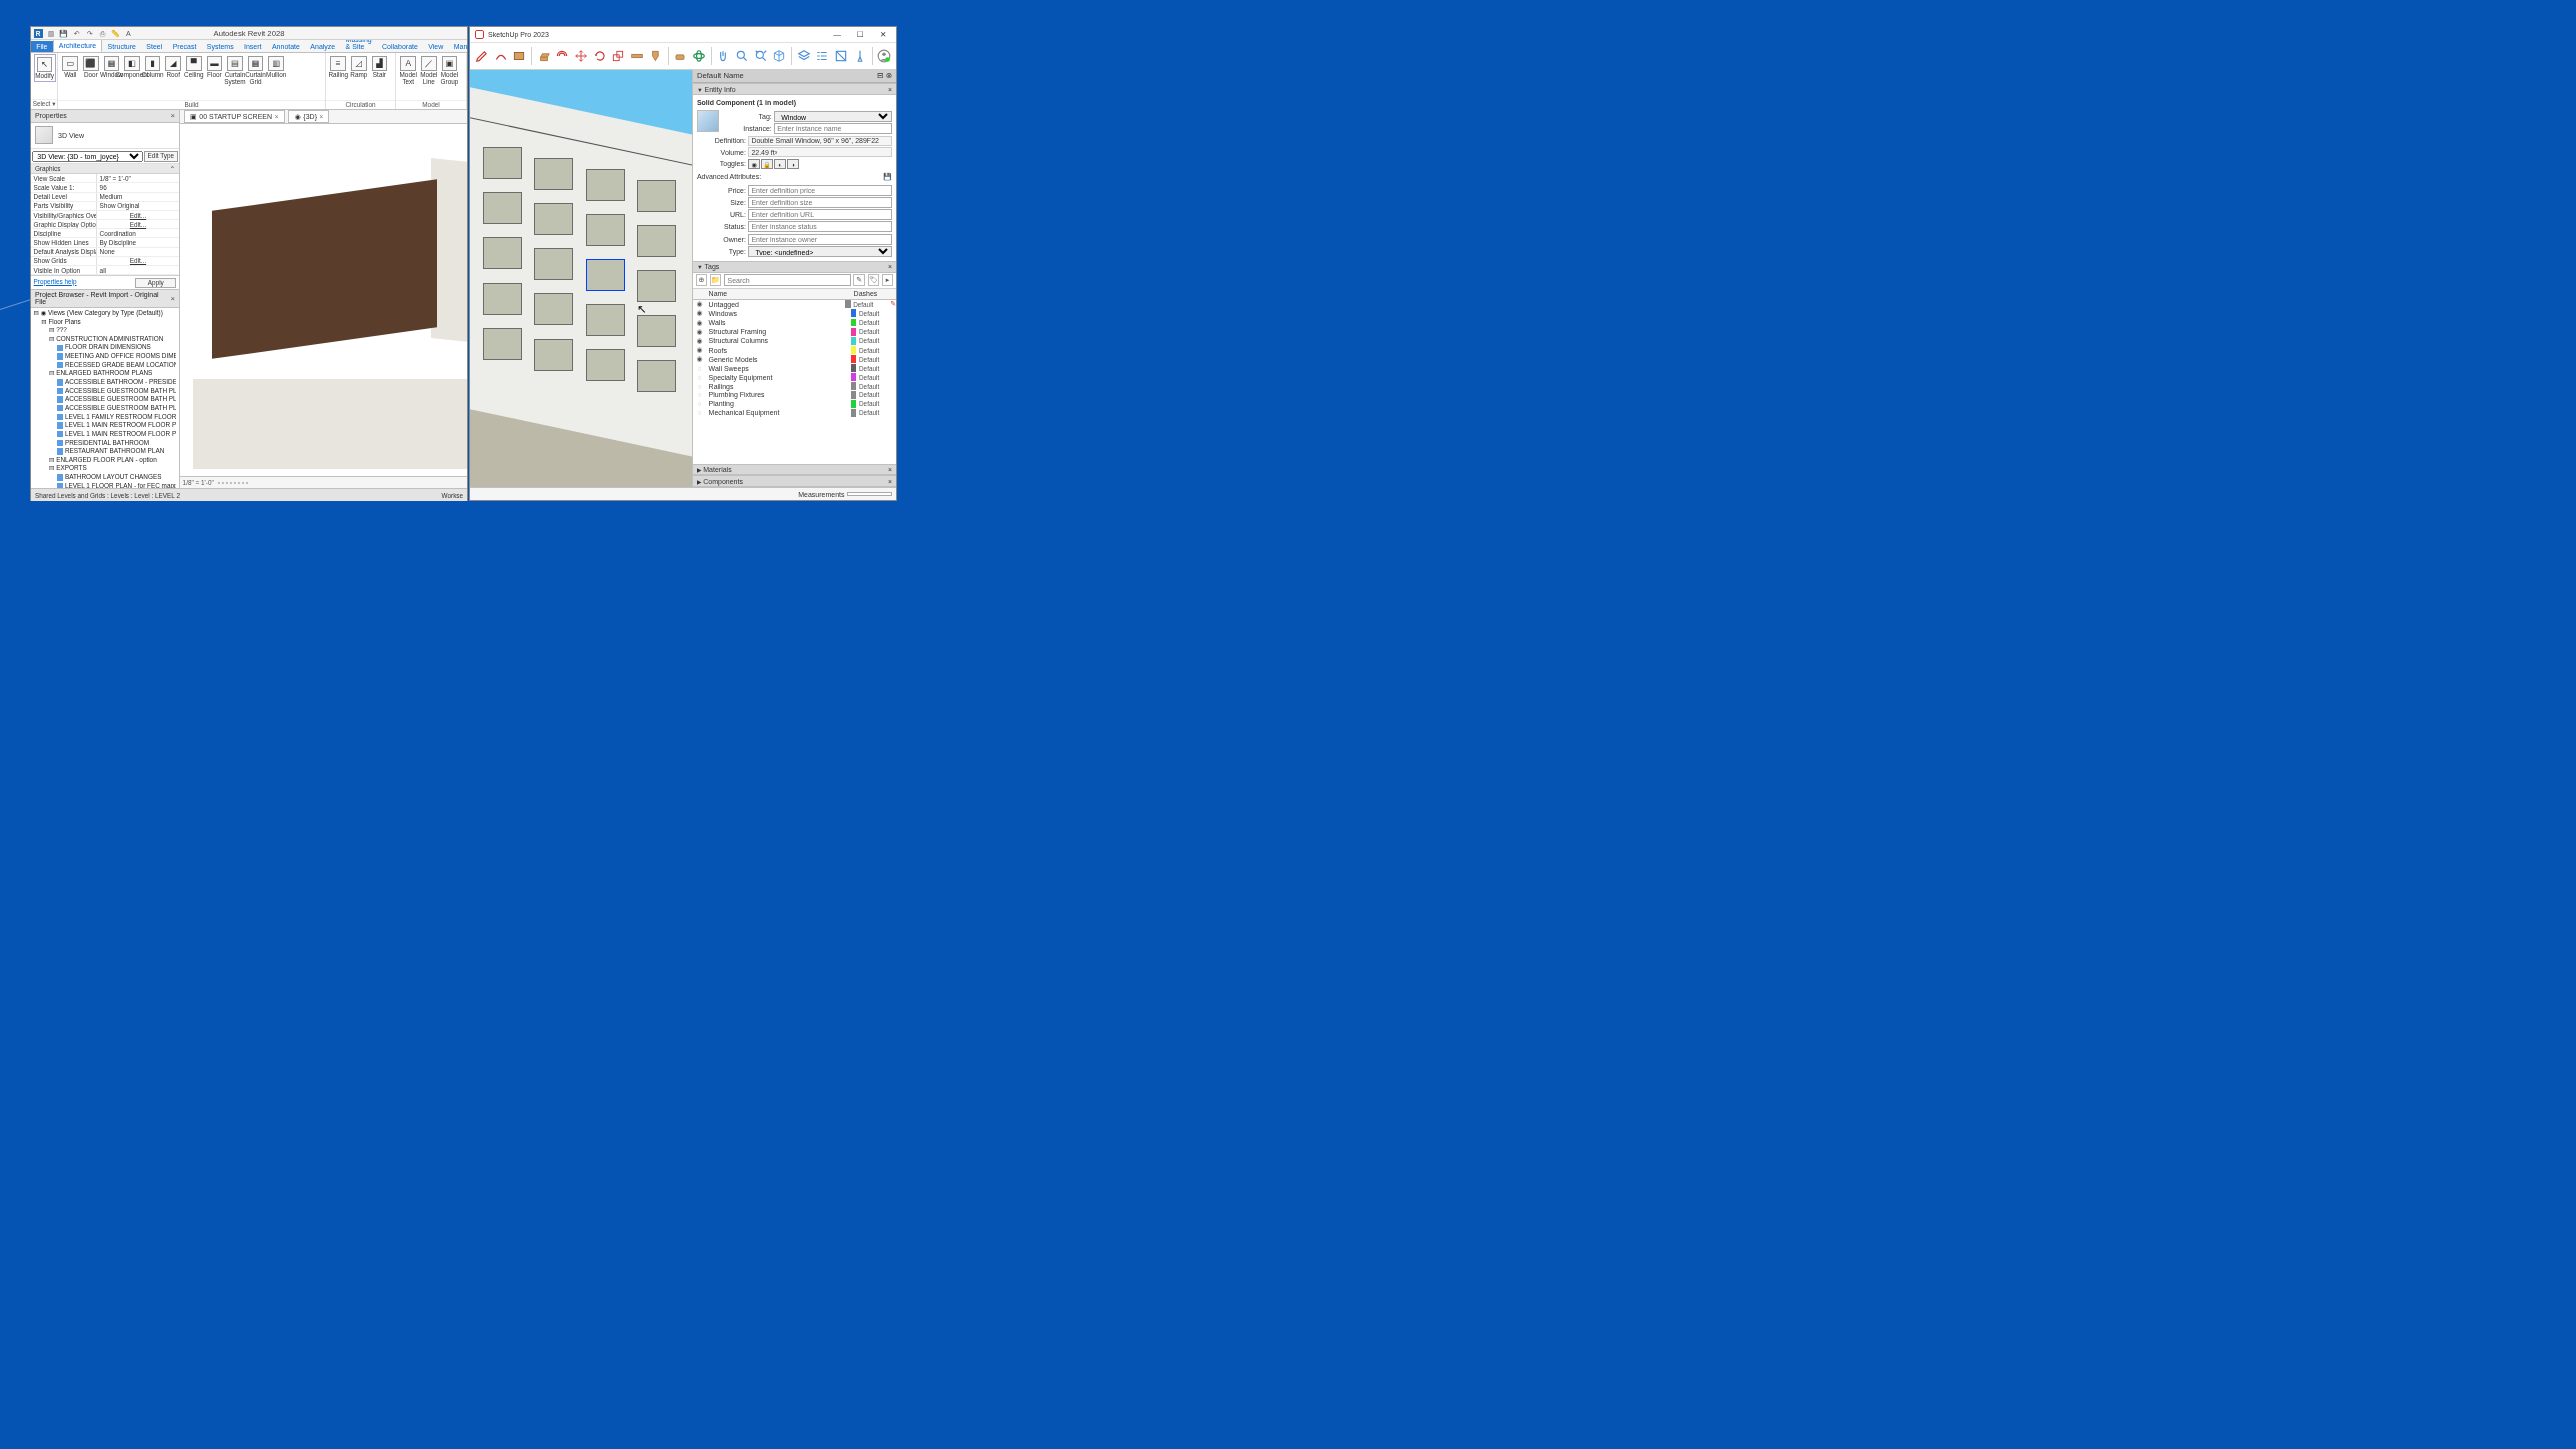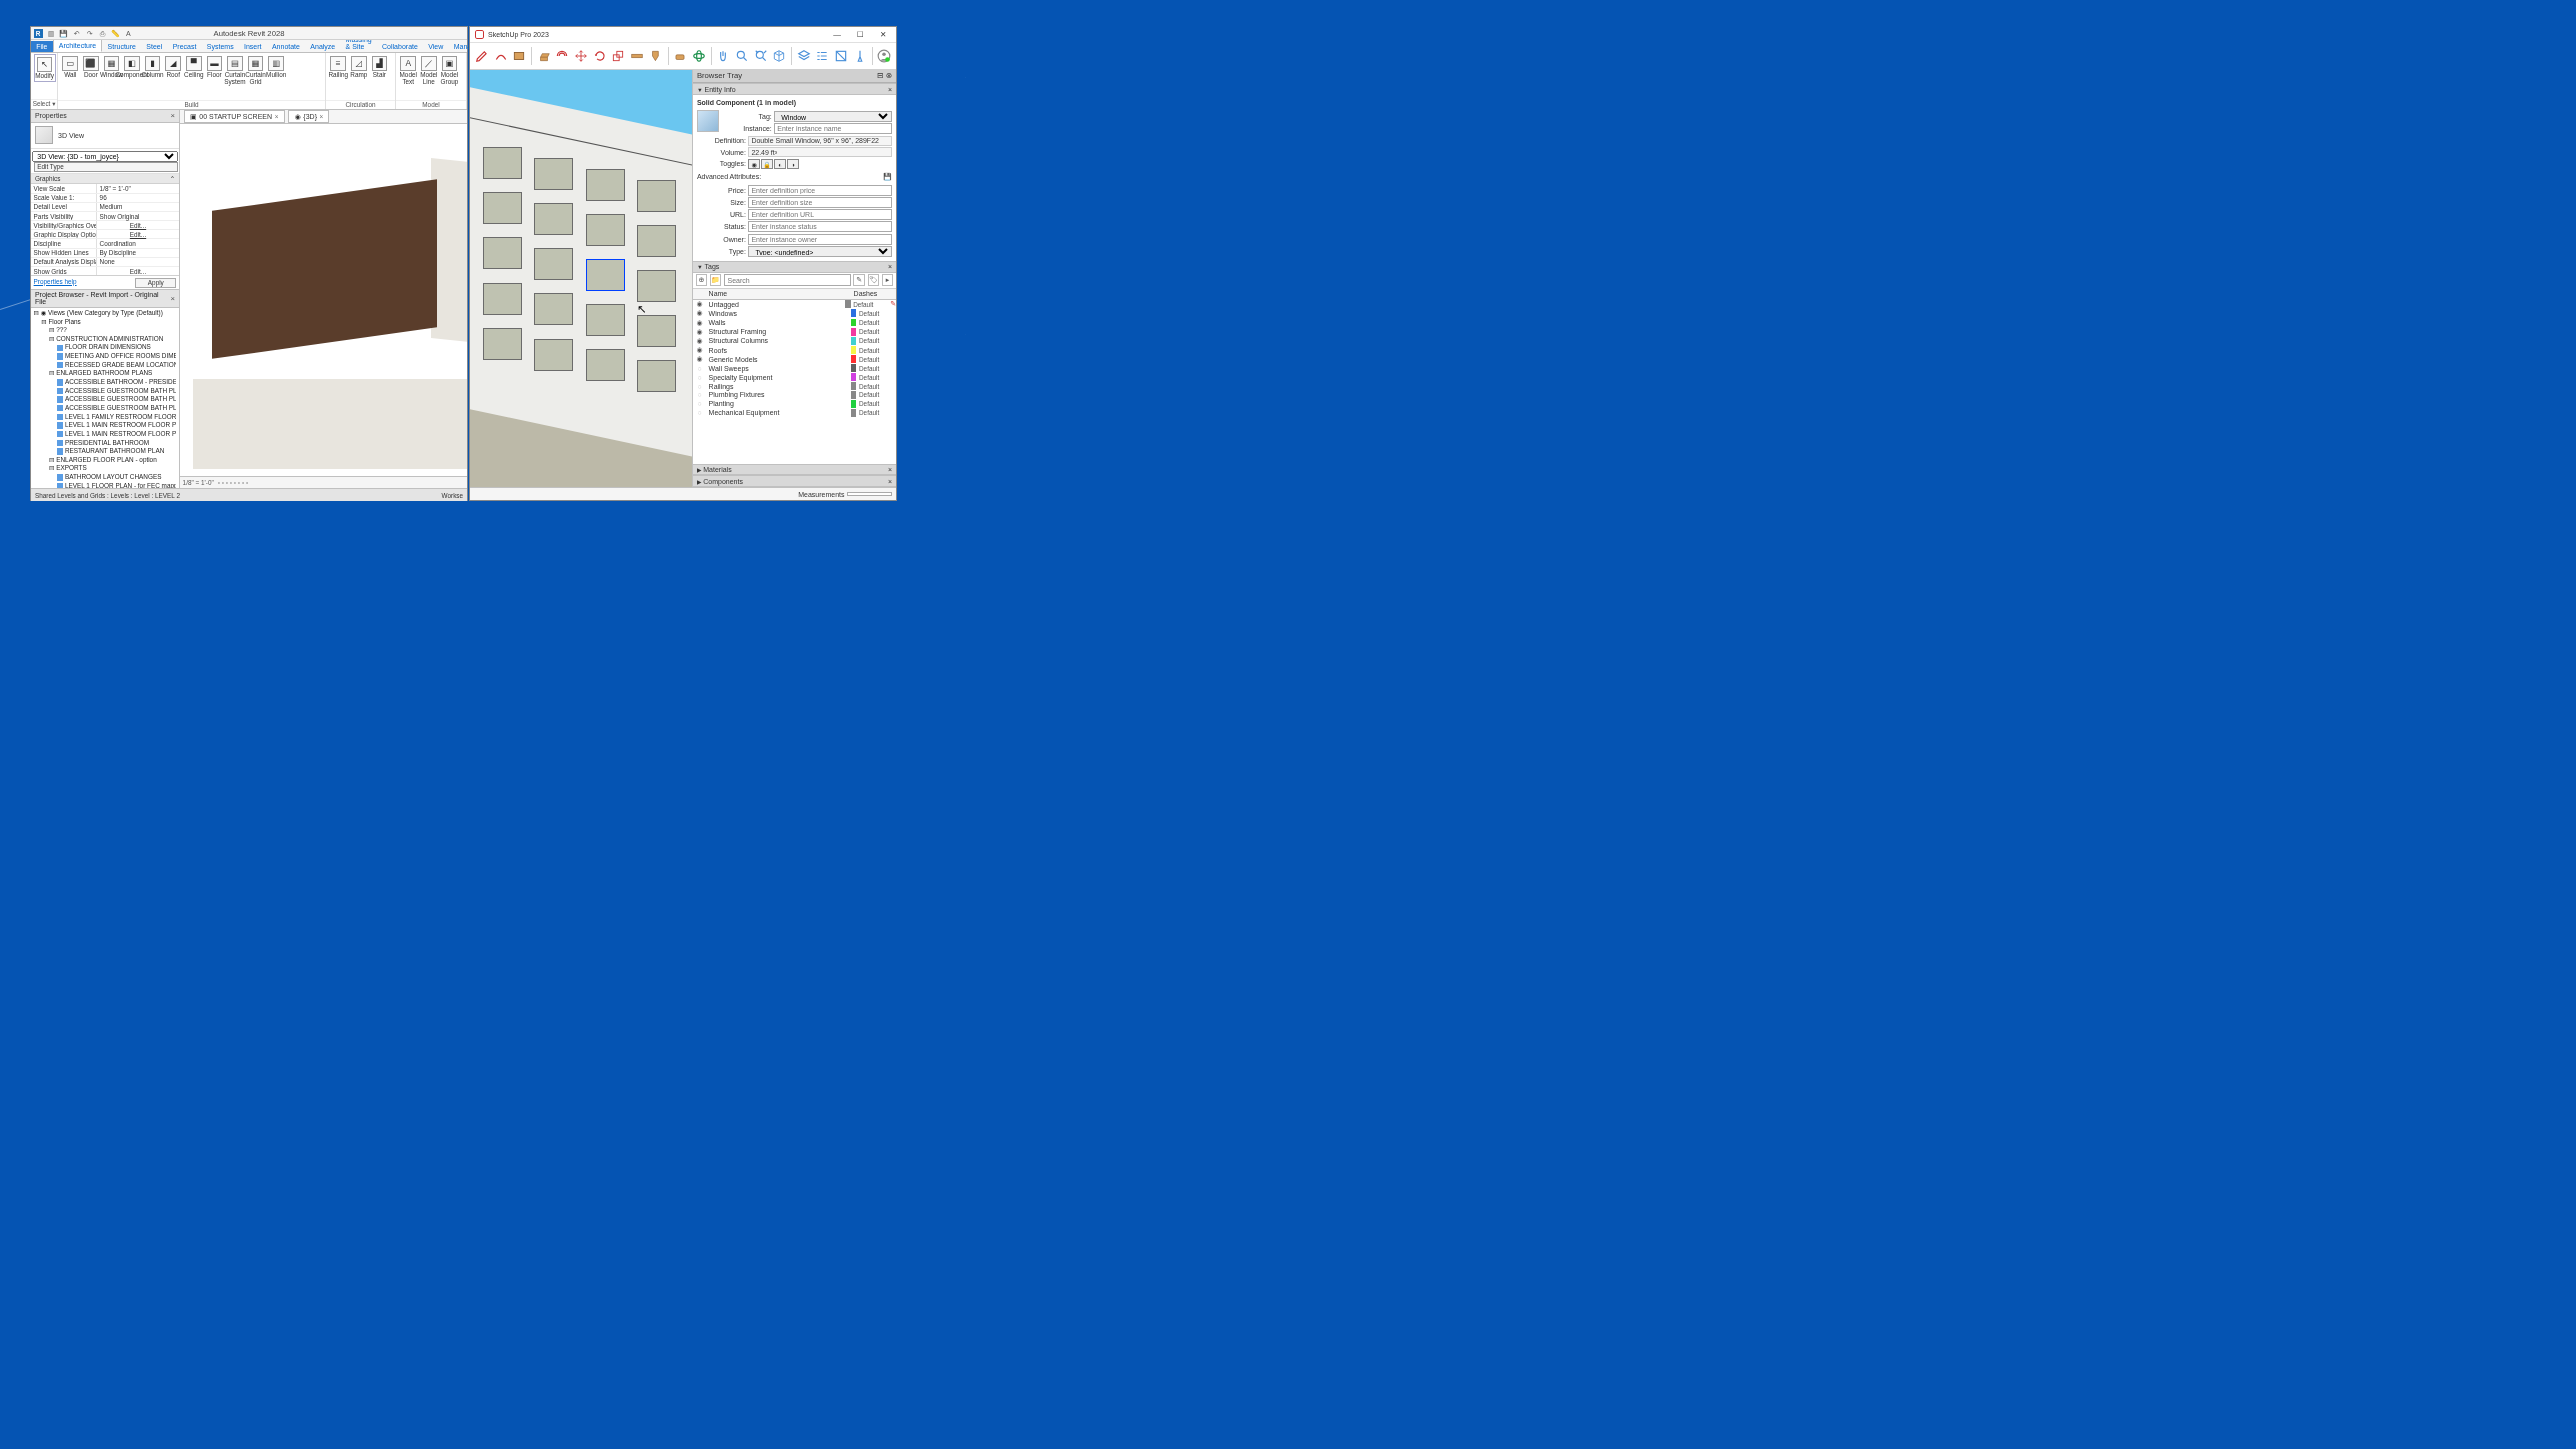--- a/index.html
+++ b/index.html
@@ -26,21 +26,21 @@
 .revit .rbtn .lbl { line-height: 1.05; }
 .revit .rbtn.n { width: 19.3px; }
 
 .revit .body { display: flex; height: calc(100% - 95px); }
 .revit .left { width: 149px; display: flex; flex-direction: column; border-right: 0.6px solid #c0c0c0; }
 .revit .panehdr { background: #e4e4e4; border-bottom: 0.6px solid #c0c0c0; padding: 1.3px 3.9px; display: flex; justify-content: space-between; align-items: center; font-size: 7px; }
 .revit .panehdr .x { cursor: pointer; font-size: 7.7px; color: #555; }
 .revit .props { flex: 0 0 180px; background: #fff; display: flex; flex-direction: column; border-bottom: 0.6px solid #c0c0c0; overflow: hidden; }
 .revit .props .thumb { display: flex; align-items: center; gap: 5.2px; padding: 3.9px; border-bottom: 0.6px solid #e0e0e0; }
 .revit .props .thumb .cube { width: 18px; height: 18px; border: 0.6px solid #aaa; background: linear-gradient(135deg,#f0f0f0,#d8d8d8); }
-.revit .props .selrow { display: flex; padding: 1.3px; border-bottom: 0.6px solid #e0e0e0; flex-direction: column; }
+.revit .props .selrow { display: flex; padding: 1.3px; border-bottom: 0.6px solid #e0e0e0; }
 .revit .props .selrow select { flex: 1; font-size: 7px; }
 .revit .props .et { border: 0.6px solid #999; padding: 0.6px 2.6px; margin-left: 1.3px; background: #f5f5f5; cursor: pointer; font-size: 6.4px; }
 .revit .grp { background: #e8e8e8; padding: 0.6px 3.9px; font-size: 6.4px; color: #333; border-bottom: 0.6px solid #d0d0d0; display: flex; justify-content: space-between; }
 .revit .prow { display: flex; border-bottom: 0.6px solid #eee; align-items: center; }
 .revit .prow .k { width: 66px; padding: 0.6px 2.6px; font-size: 6.4px; color: #333; border-right: 0.6px solid #e0e0e0; white-space: nowrap; overflow: hidden; }
 .revit .prow .v { flex: 1; padding: 0.6px 2.6px; font-size: 6.4px; color: #333; }
 .revit .prow .v.btn { text-align: center; text-decoration: underline; cursor: pointer; }
 .revit .helprow { display: flex; justify-content: space-between; padding: 1.3px 2.6px; border-top: 0.6px solid #d0d0d0; }
 .revit .helprow a { color: #0066cc; font-size: 6.4px; text-decoration: underline; cursor: pointer; }
 .revit .helprow .apply { border: 0.6px solid #aaa; padding: 0.6px 11.6px; background: #f5f5f5; cursor: pointer; font-size: 6.4px; }
@@ -548,21 +548,21 @@
             <div class="w" style="left: 13px; top: 258px; width: 39px; height: 32px;"></div>
             <div class="w" style="left: 64px; top: 269px; width: 39px; height: 32px;"></div>
             <div class="w" style="left: 116px; top: 279px; width: 39px; height: 32px;"></div>
             <div class="w" style="left: 167px; top: 290px; width: 39px; height: 32px;"></div>
           </div>
         <div class="cursor" style="left:167px;top:232px">↖</div>
       </div>
     </div>
     <div class="tray">
       <div class="trayhdr">
-        <span>Browser Tray</span>
+        <span>Default Name</span>
         <span>⊟ ⊗</span>
       </div>
       <div class="sechdr">
           <span><span class="tri">▼</span><span>Entity Info</span></span>
           <span>×</span>
         </div>
       <div class="entity">
         <div class="ehdr">Solid Component (1 in model)</div>
         <div style="overflow:hidden">
           <div class="thumb"></div>

